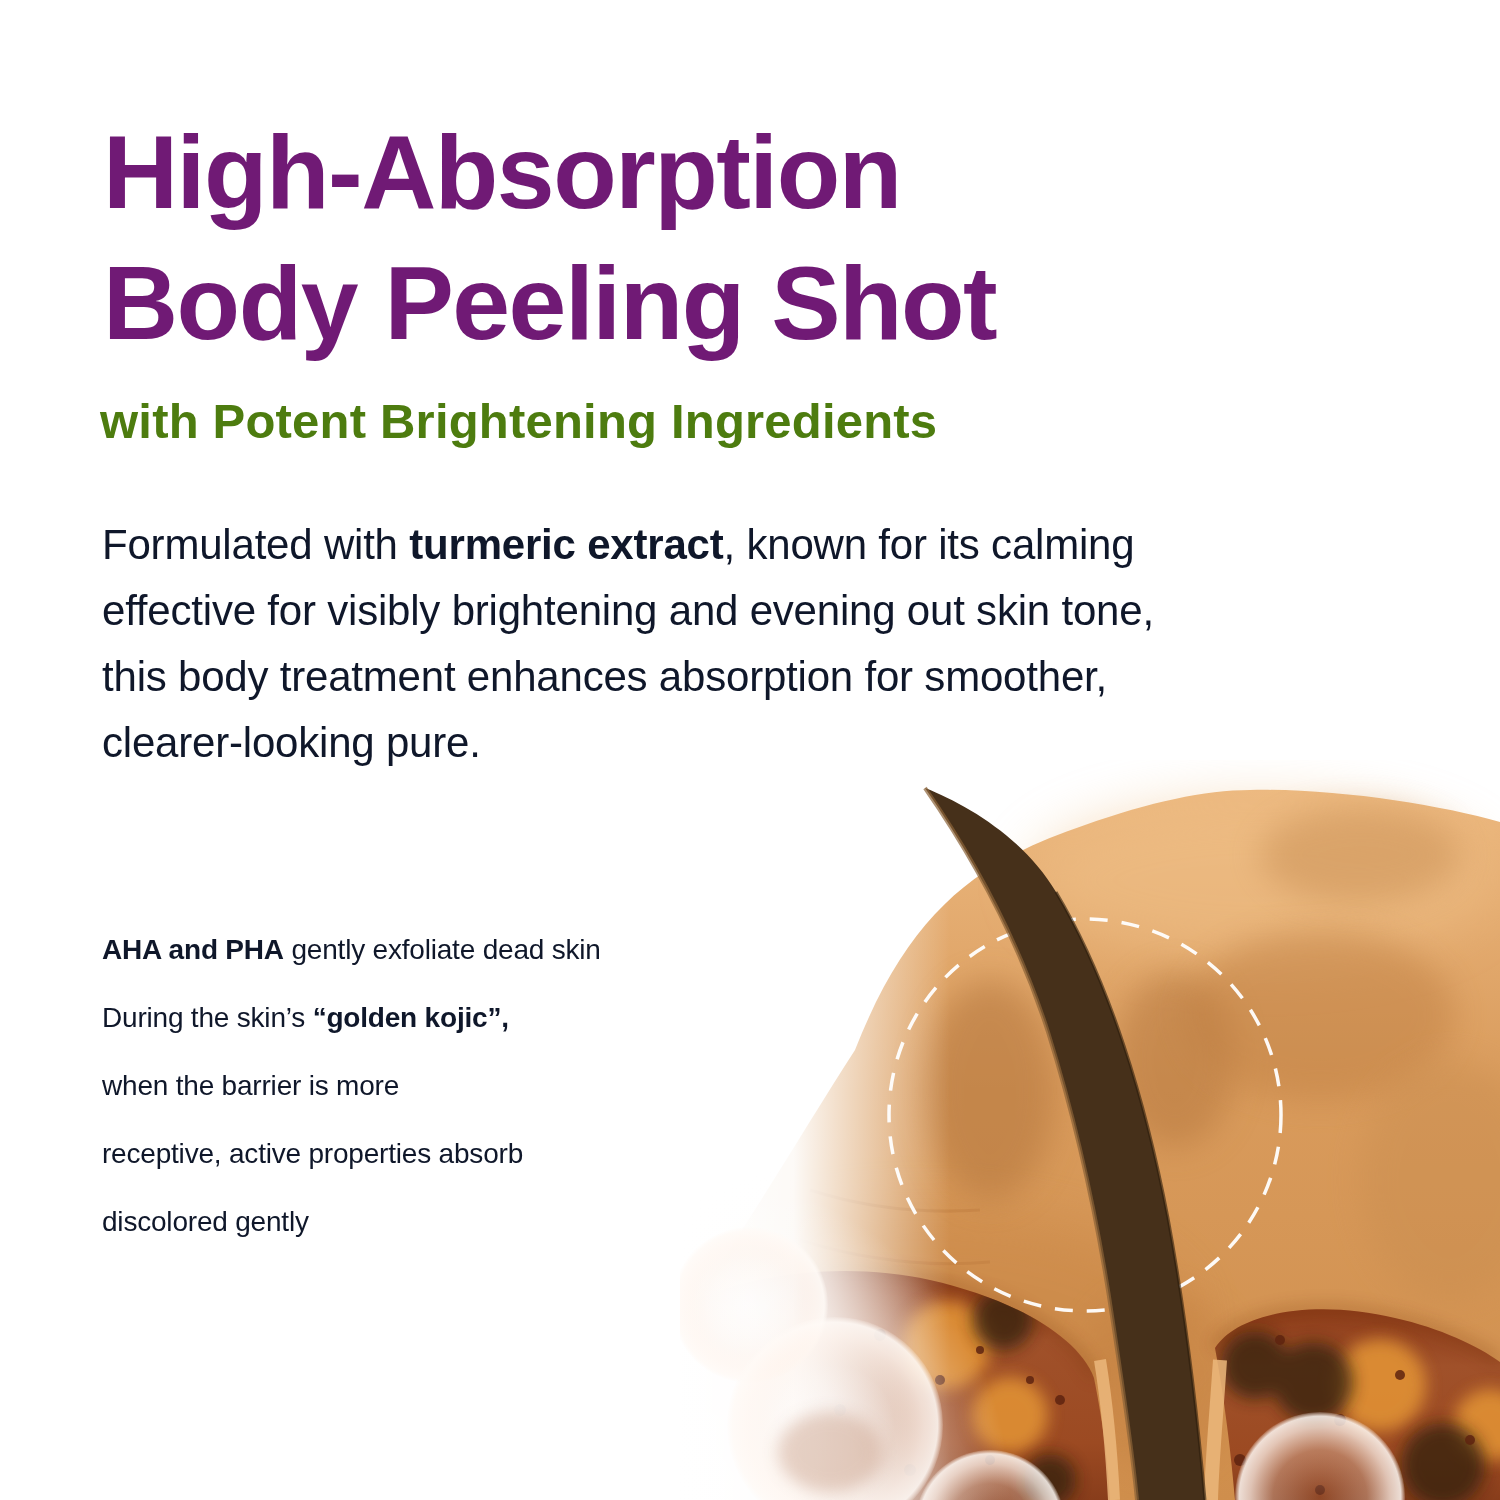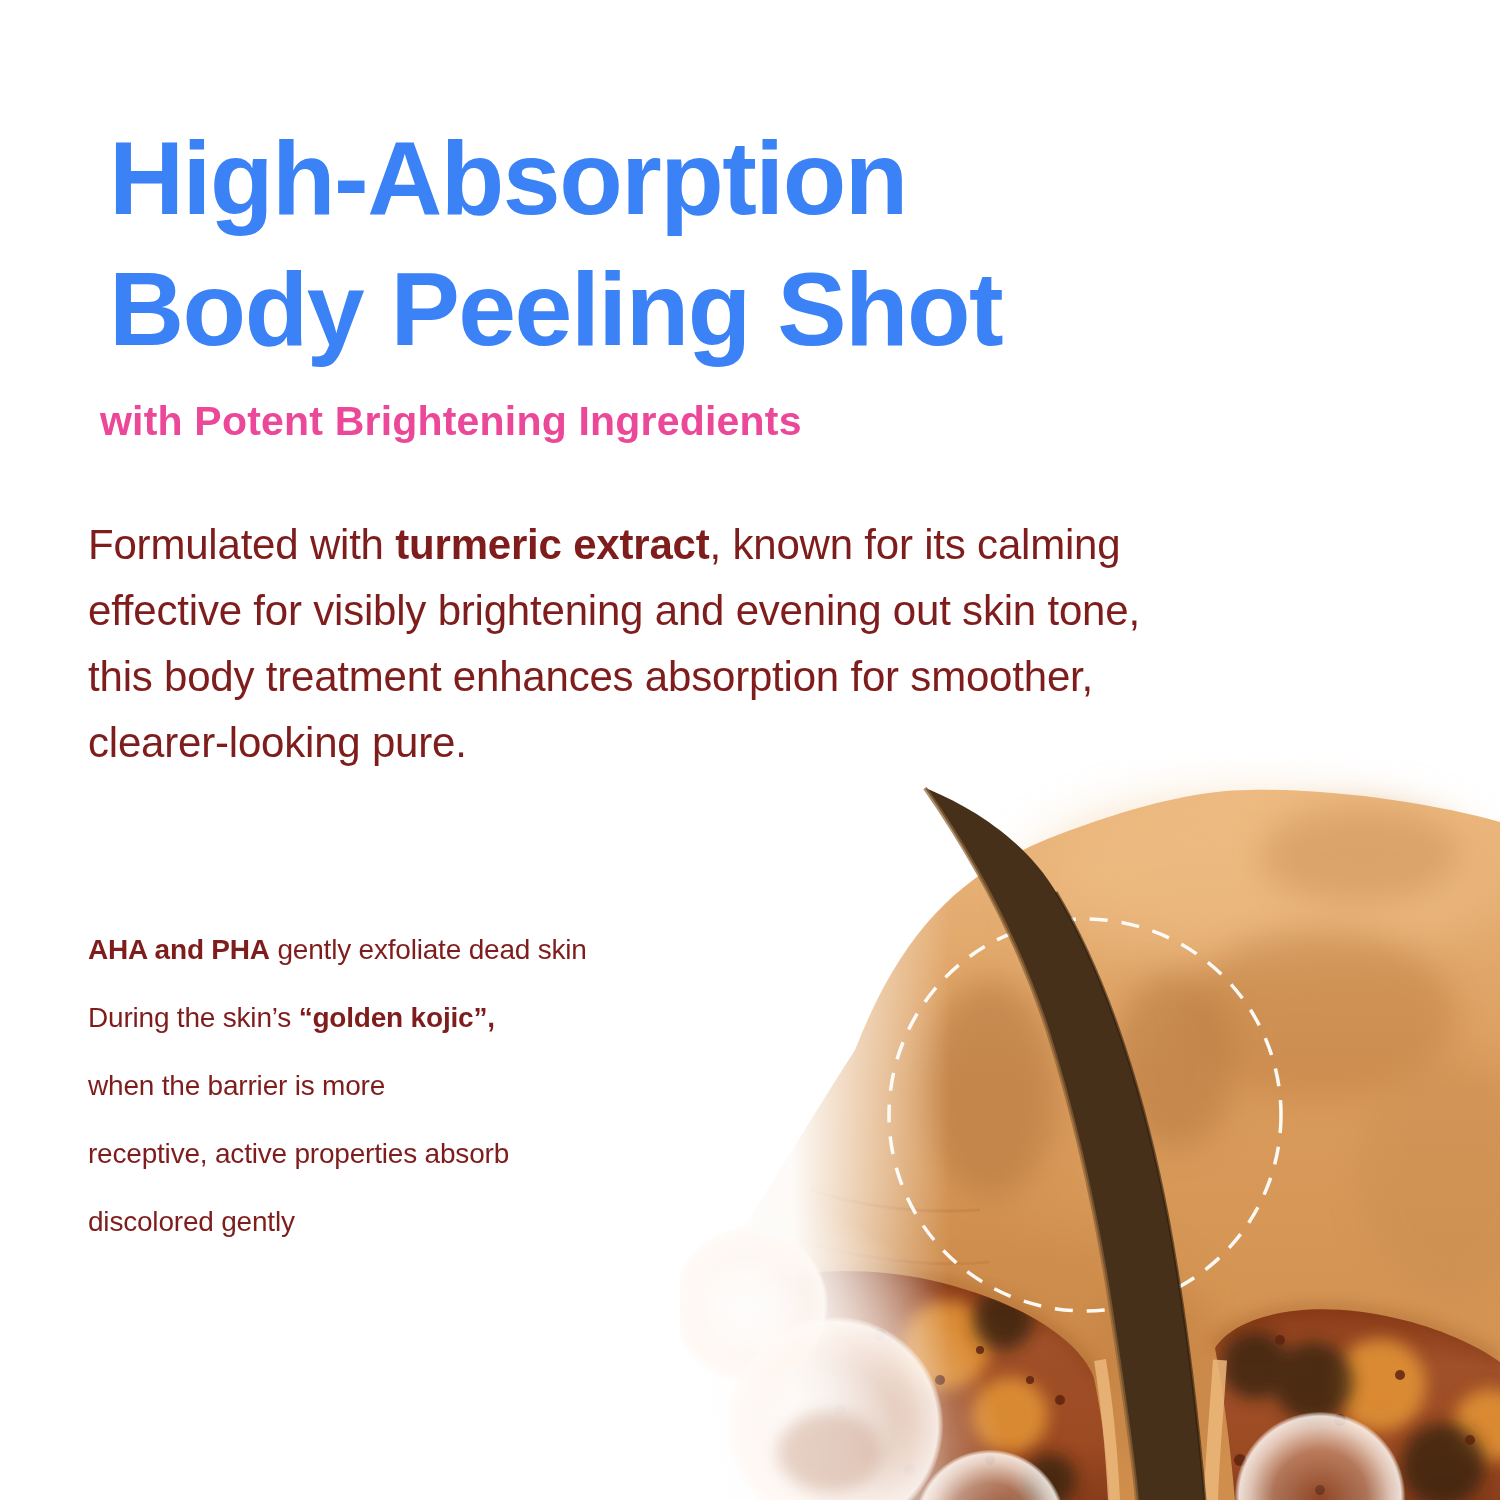--- a/index.html
+++ b/index.html
@@ -1,30 +1,30 @@
 <!DOCTYPE html>
 <html><head>
 <meta charset="utf-8">
 <style>
   html,body{margin:0;padding:0;background:#ffffff;}
   .canvas{
     position:relative;width:1500px;height:1500px;background:#fff;overflow:hidden;
     font-family:"Liberation Sans","DejaVu Sans",sans-serif;
   }
   .title{
-    position:absolute;left:100px;top:104px;margin:9px;
+    position:absolute;left:100px;top:104px;margin:3px;
     font-size:104px;line-height:131px;font-weight:bold;letter-spacing:-1.5px;
-    color:#3b82f6;white-space:pre-line;z-index:3;
+    color:#701a75;white-space:pre-line;z-index:3;
   }
   .subtitle{
     position:absolute;left:100px;top:392px;
-    font-size:41px;line-height:58px;font-weight:bold;letter-spacing:0.2px;
-    color:#ec4899;z-index:3;text-align:right;
+    font-size:49px;line-height:58px;font-weight:bold;letter-spacing:0.2px;
+    color:#4d7c0f;z-index:3;text-align:right;
   }
-  .para{position:absolute;left:88px;color:#7f1d1d;letter-spacing:-0.2px;z-index:3;}
+  .para{position:absolute;left:102px;color:#0f172a;letter-spacing:-0.2px;z-index:3;}
   .p1{top:512px;font-size:42px;line-height:66px;}
   .p2{top:916px;font-size:28px;line-height:68px;}
   .para .line{white-space:pre;}
   .para .b{font-weight:bold;}
   .illus{position:absolute;left:680px;top:760px;width:820px;height:740px;z-index:1;}
 </style>
 </head>
 <body>
 
 <div class="canvas">

